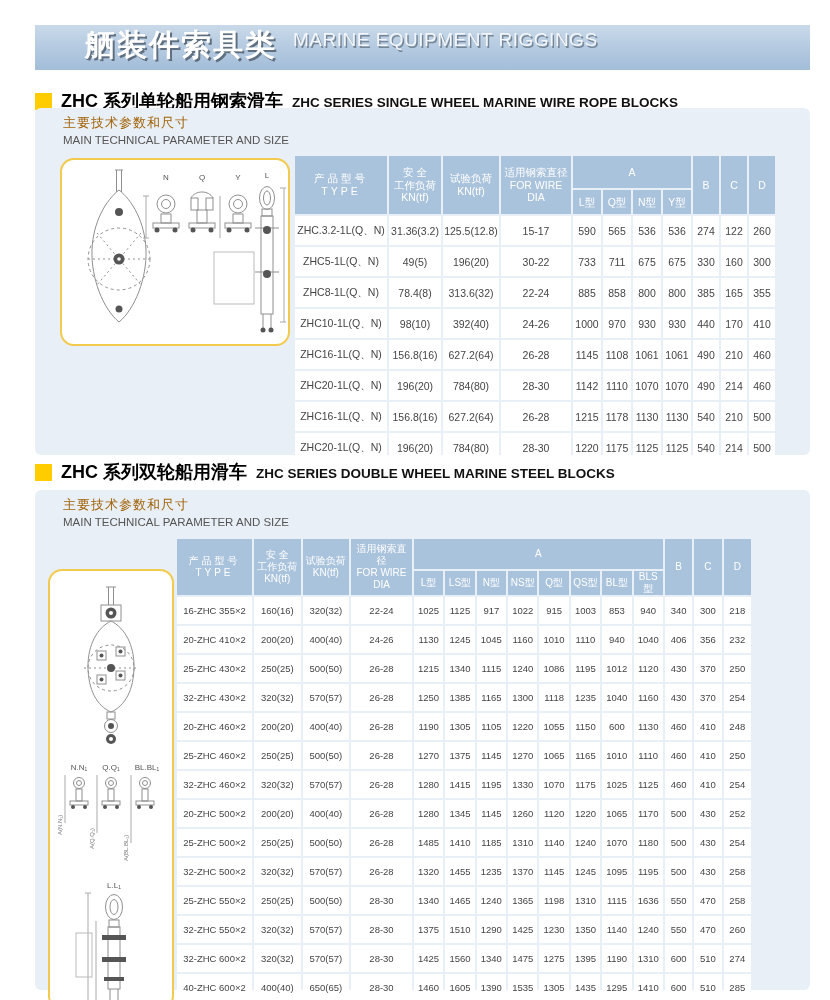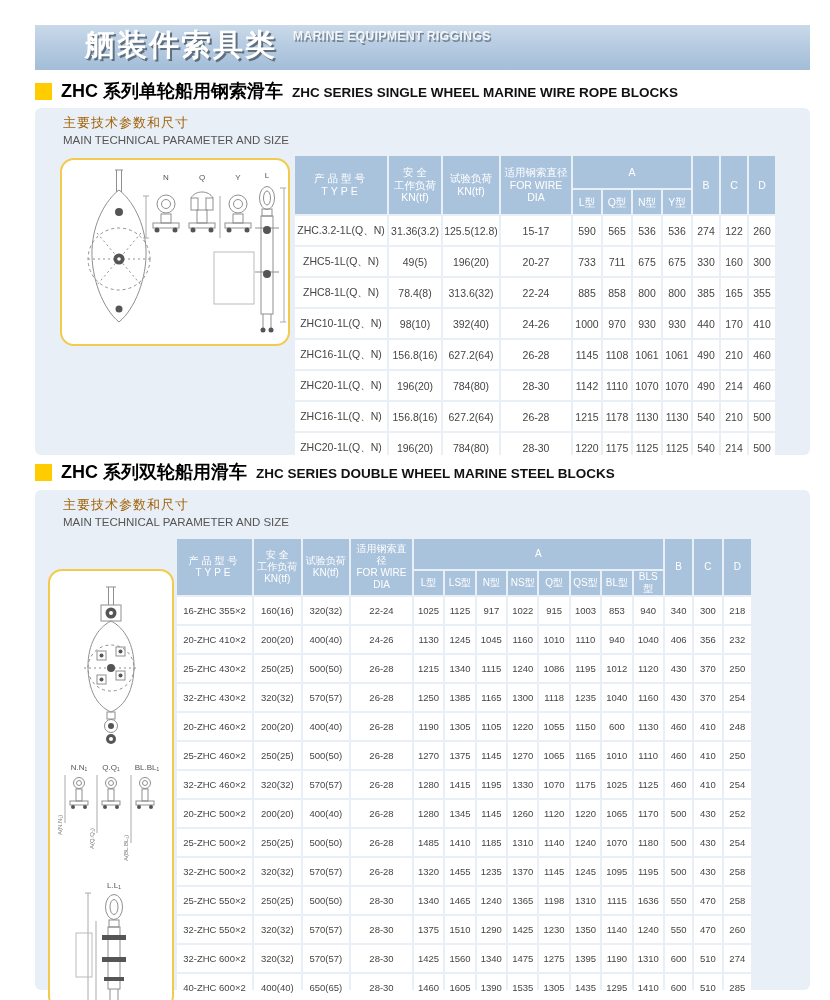--- a/index.html
+++ b/index.html
@@ -5,26 +5,26 @@
   html,body { margin:0; padding:0; background:#ffffff; }
   body { width:830px; height:1000px; font-family:"Liberation Sans","DejaVu Sans",sans-serif; }
   .page { position:relative; width:830px; height:1000px; overflow:hidden; background:#fff; }
 
   
   .band { position:absolute; left:35px; top:25px; width:775px; height:45px;
           background:linear-gradient(180deg,#c9d9e9 0%,#b3c9e0 55%,#a3bdd8 100%);
           display:flex; align-items:flex-start; padding-left:50px; box-sizing:border-box; gap:16px; }
   .band-zh { font-size:30px; font-weight:bold; color:#ffffff; letter-spacing:2px;
              text-shadow:2px 2px 0 rgba(80,95,110,.85); white-space:nowrap; }
-  .band-en { font-size:12px; font-weight:bold; color:#f2f6fa; letter-spacing:.5px;
+  .band-en { font-size:19px; font-weight:normal; color:#f2f6fa; letter-spacing:.5px;
              text-shadow:1.5px 1.5px 0 rgba(100,115,130,.8); white-space:nowrap; padding-top:4px; }
 
   
   .sec-title { position:absolute; left:35px; display:flex; align-items:center; gap:9px; }
-  #sec1-title { top:79px;justify-content:flex-end; }
+  #sec1-title { top:89px;justify-content:flex-end; }
   #sec2-title { top:460px; }
   .bullet { width:17px; height:17px; background:#ffcc00; flex:0 0 auto; }
   .sec-zh { font-size:18px; font-weight:bold; color:#000; white-space:nowrap; }
   .sec-en { font-size:13.5px; font-weight:bold; color:#111; padding-top:3px; white-space:nowrap; }
 
   
   .panel { position:absolute; left:35px; width:775px; background:#e9eff6; border-radius:6px; }
   #panel1 { top:108px; height:347px; }
   #panel2 { top:490px; height:500px; }
 
@@ -200,21 +200,21 @@
             <td>536</td>
             <td>536</td>
             <td>274</td>
             <td>122</td>
             <td>260</td>
           </tr>
           <tr>
             <td>ZHC5-1L(Q、N)</td>
             <td>49(5)</td>
             <td>196(20)</td>
-            <td>20-27</td>
+            <td>30-22</td>
             <td>733</td>
             <td>711</td>
             <td>675</td>
             <td>675</td>
             <td>330</td>
             <td>160</td>
             <td>300</td>
           </tr>
           <tr>
             <td>ZHC8-1L(Q、N)</td>

